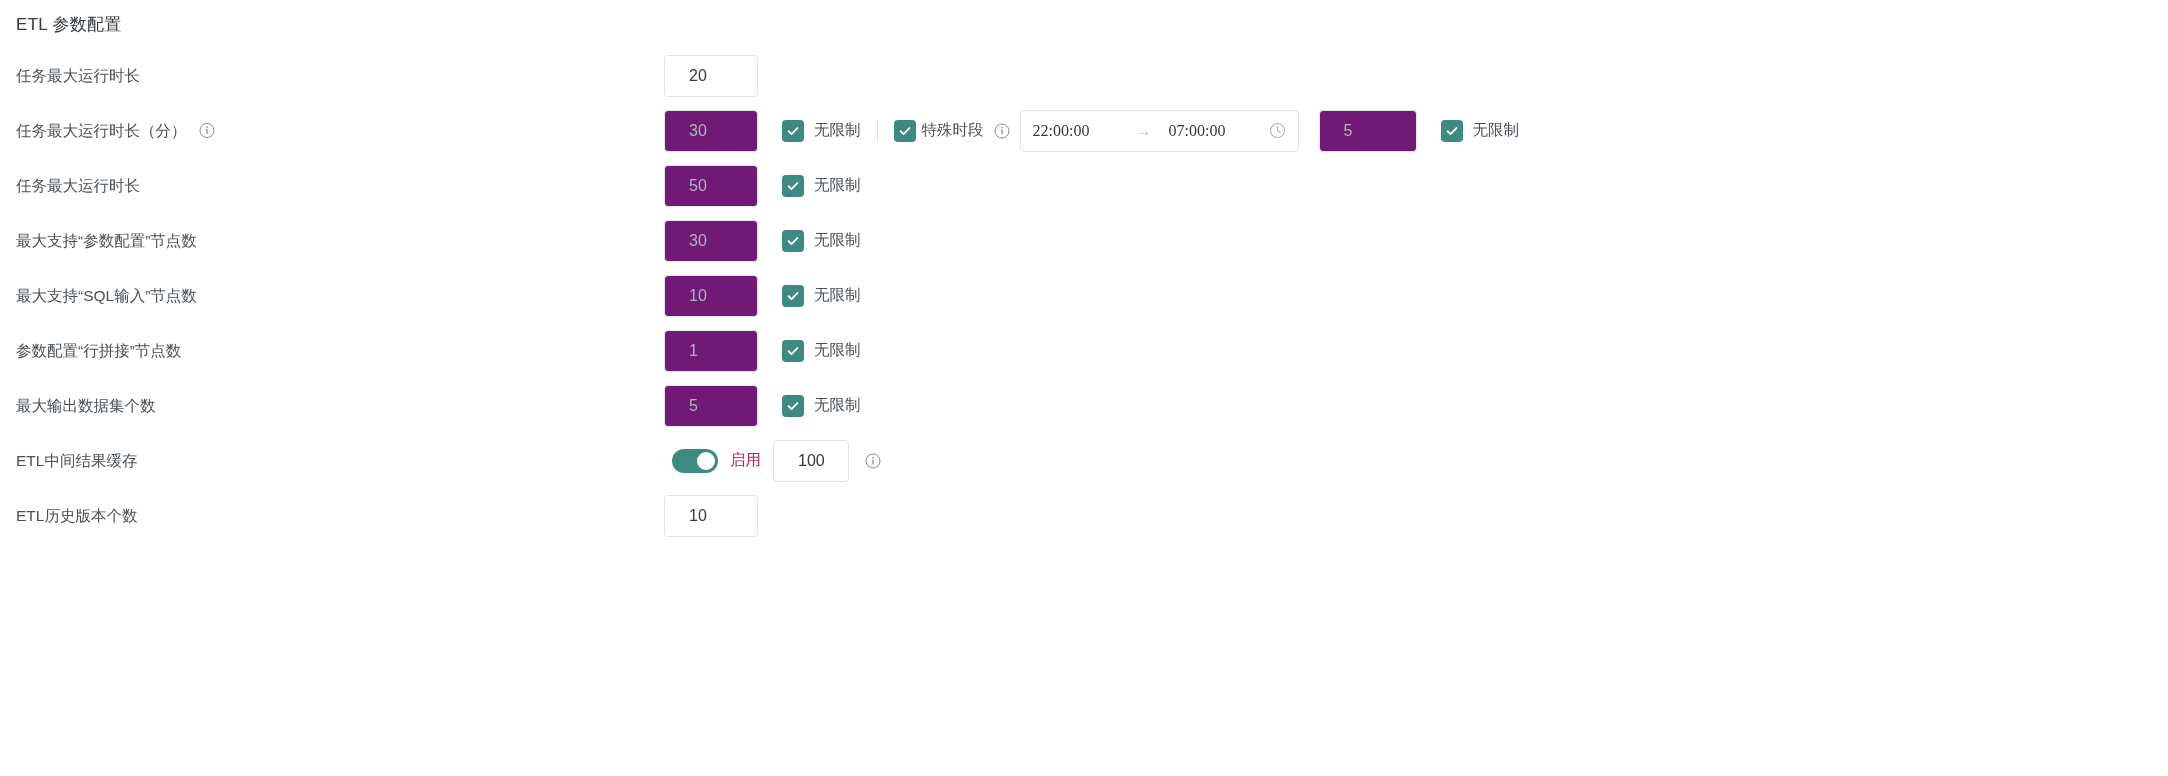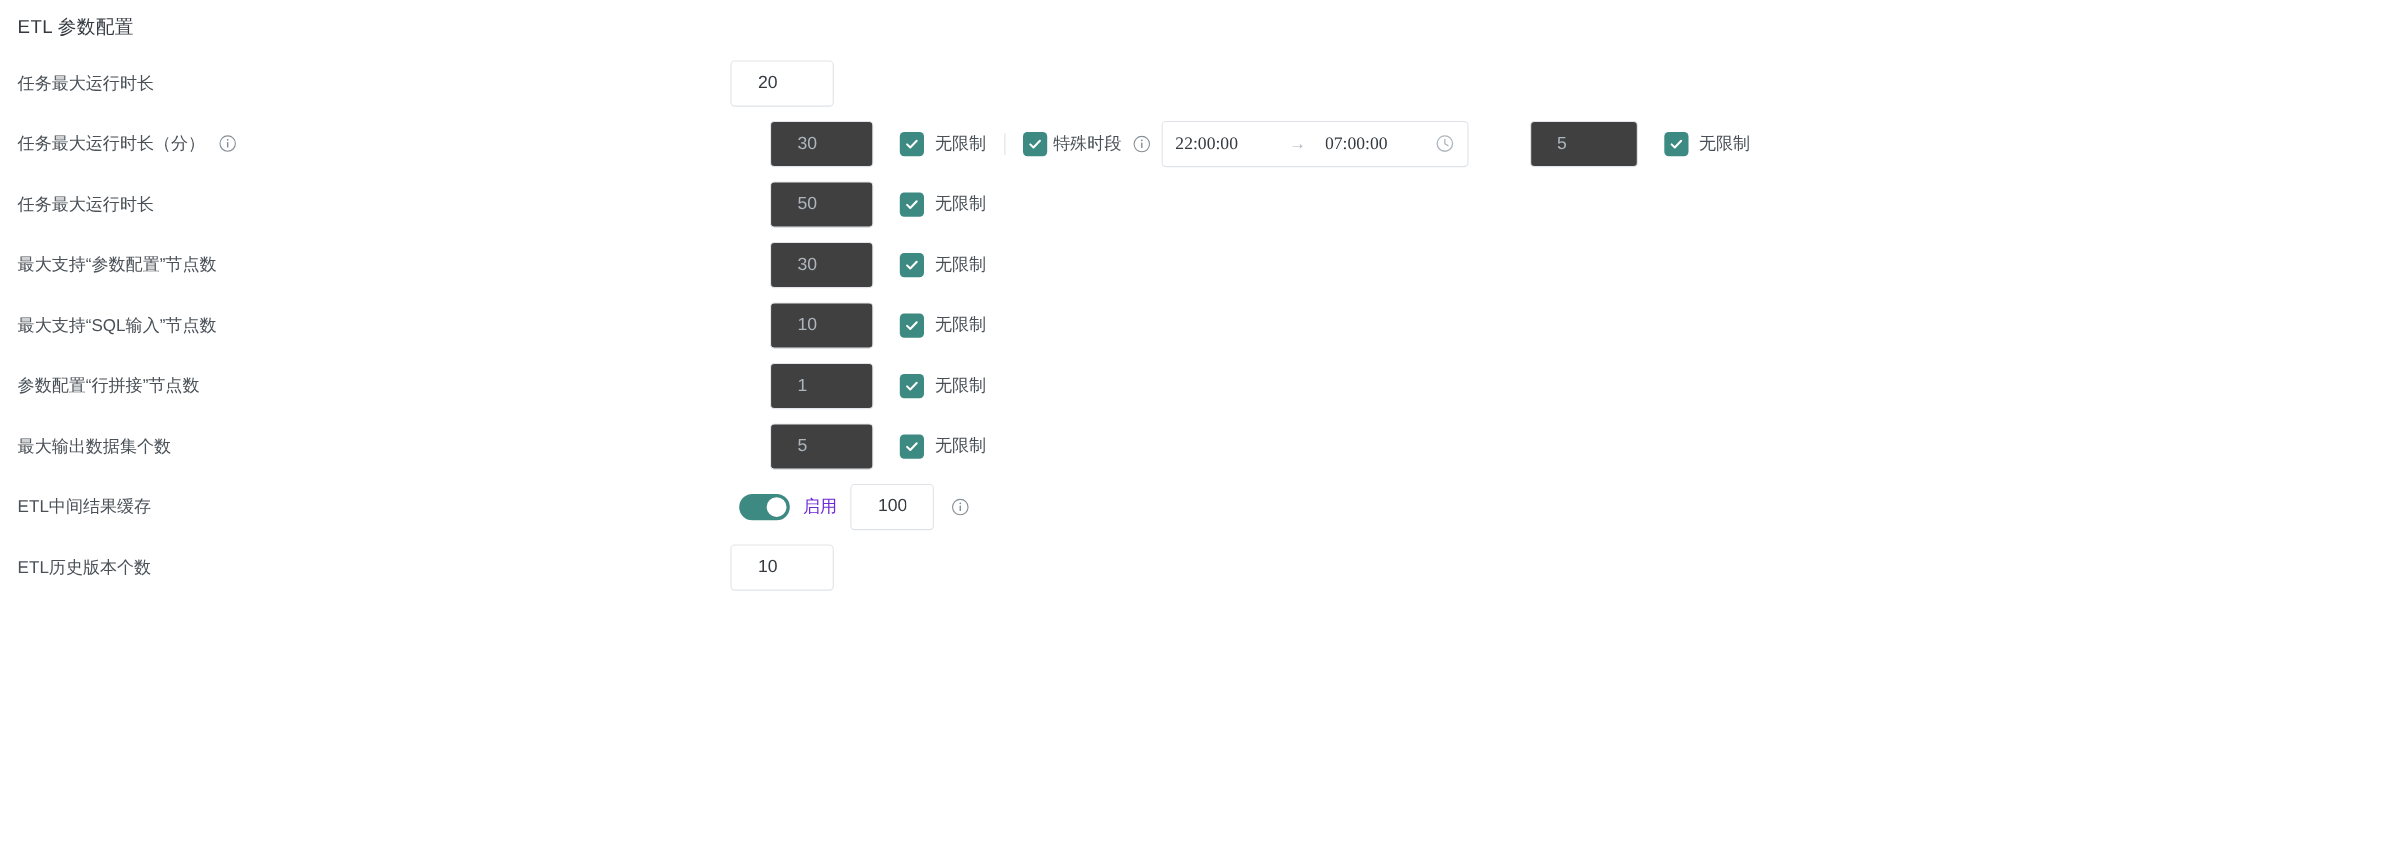--- a/index.html
+++ b/index.html
@@ -80,24 +80,23 @@
     border: 1px solid #dfe3e8;
     border-radius: 4px;
     background: #ffffff;
     font-family: "Liberation Sans", "DejaVu Sans", sans-serif;
     font-size: 16px;
     color: #343a40;
     padding: 0 24px;
     outline: none;
   }
   .num-input.disabled {
-    background: #404040;
+    background: #701a75;
     border-color: #e3e7eb;
     color: #adb5bd;
-    margin-left: 36px;
   }
   .num-input.disabled::placeholder {
     color: #adb5bd;
     opacity: 1;
   }
   .num-input.wide {
     width: 98px;
   }
 
   
@@ -199,21 +198,21 @@
     position: absolute;
     top: 3px;
     left: 25px;
     width: 18px;
     height: 18px;
     border-radius: 50%;
     background: #ffffff;
   }
   .toggle-label {
     font-size: 15.5px;
-    color: #6d28d9;
+    color: #be185d;
     white-space: nowrap;
   }
 
   .gap-16 { width: 16px; flex: 0 0 auto; }
   .gap-20 { width: 20px; flex: 0 0 auto; }
   .gap-24 { width: 24px; flex: 0 0 auto; }
   .gap-12 { width: 12px; flex: 0 0 auto; }
   .gap-10 { width: 10px; flex: 0 0 auto; }
   .gap-8  { width: 8px;  flex: 0 0 auto; }
 </style>

